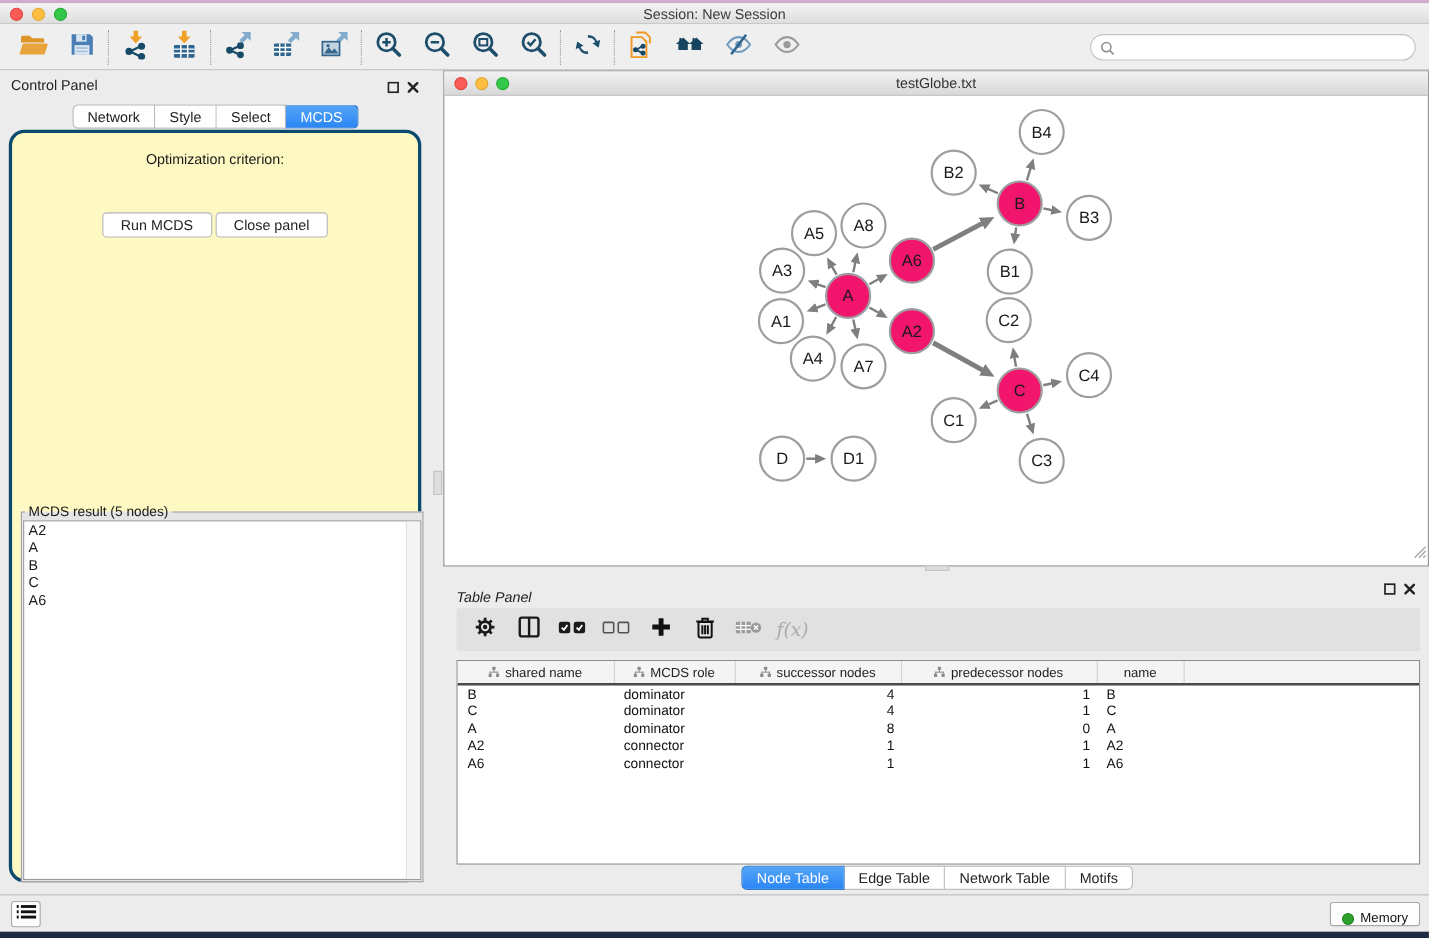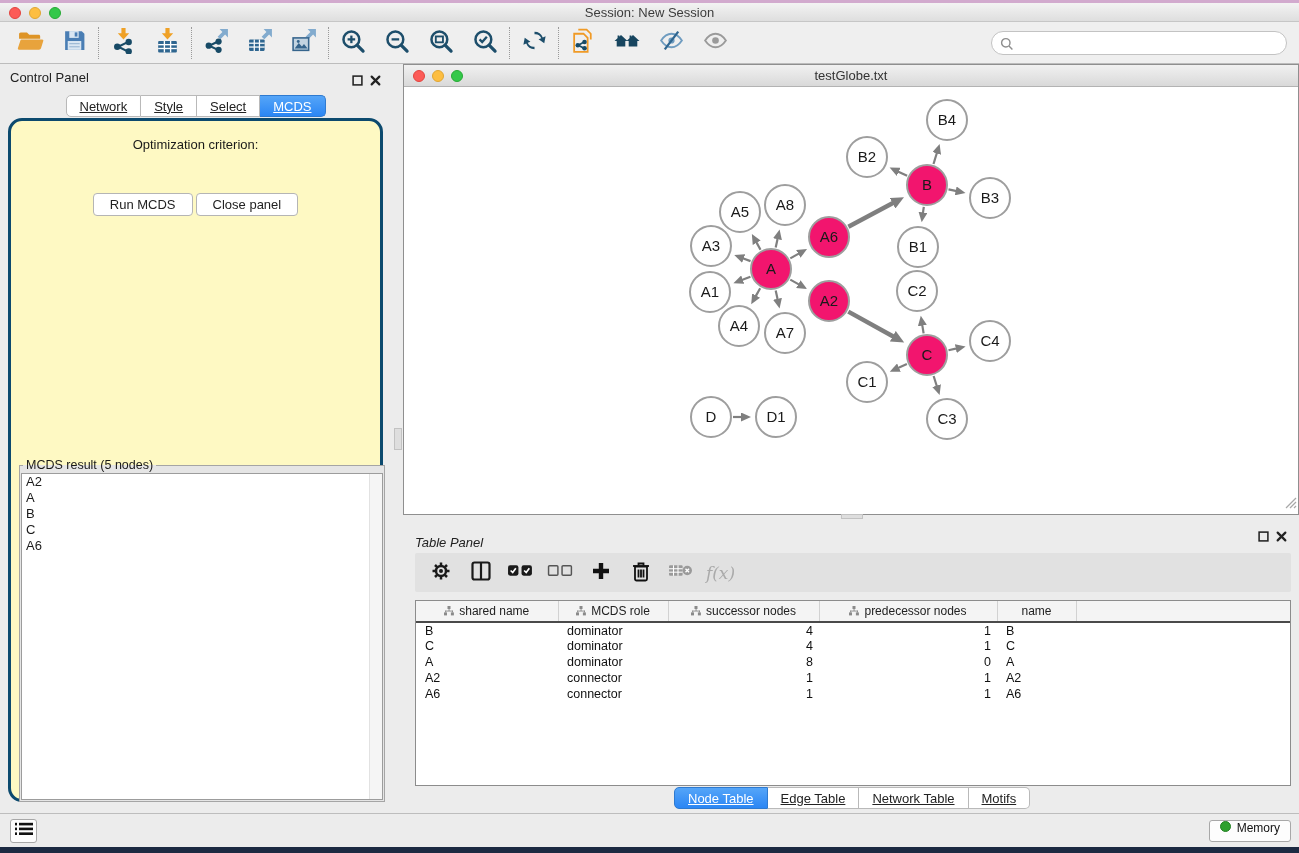--- a/index.html
+++ b/index.html
@@ -31,21 +31,21 @@
 
   
   .control-panel { position:absolute; top:64px; left:0; width:391px; height:749px; background:#ececec; }
   .panel-title { position:absolute; top:6px; left:10px; font-size:13px; color:#222; }
   .panel-float { position:absolute; top:8px; }
   .panel-close { position:absolute; top:8px; }
   .cp-float { right:28px; } .cp-close { right:10px; }
   .cp-tabs { position:absolute; top:31px; left:50%; transform:translateX(-50%); }
   .seg { display:inline-flex; }
   .seg .seg-btn { background:#fff; border:1px solid #b9b9b9; border-left:none; height:22px;
-    display:flex; align-items:center; padding:0 13px; font-size:13px; color:#222; cursor:default; white-space:nowrap;text-decoration:underline; }
+    display:flex; align-items:center; padding:0 13px; font-size:13px; color:#222; cursor:default; white-space:nowrap; }
   .seg .seg-btn:first-child { border-left:1px solid #b9b9b9; border-radius:5px 0 0 5px; }
   .seg .seg-btn:last-child { border-radius:0 5px 5px 0; }
   .seg .seg-btn.selected { background:linear-gradient(#55a5f8,#2b86f4); color:#fff; border-color:#2e7ad0; }
   .cp-body { position:absolute; left:8px; top:54px; width:375px; height:684px; background:#fef9c3;
     border:3px solid #0c4a6e; border-radius:14px; }
   .opt-label { position:absolute; top:16px; left:0; right:0; text-align:center; font-size:13px; }
   .dropdown { position:absolute; left:35px; top:39px; width:316px; height:24px; background:#fff;
     border:1px solid #b2b2b2; border-radius:5px; display:flex; align-items:center; padding-left:9px; font-size:13px; }
   .stepper { position:absolute; right:2px; top:2px; width:17px; height:18px; border-radius:4px;
     background:linear-gradient(#6cadf9,#2f88f6); display:flex; align-items:center; justify-content:center; }
@@ -89,21 +89,21 @@
   .data-table td { height:16px; font-size:12.5px; color:#111; white-space:nowrap; overflow:hidden; }
   .cell-left { padding-left:9px; text-align:left; }
   .cell-num { padding-right:6px; text-align:right; }
   .tp-tabs { position:absolute; left:271px; top:267px; }
 
   
   .statusbar { position:absolute; left:0; top:813px; width:1299px; height:34px; background:#ececec; border-top:1px solid #bdbdbd; }
   .list-btn { position:absolute; left:10px; top:5px; width:27px; height:24px; background:#fdfdfd;
     border:1px solid #a8a8a8; border-radius:3px; display:flex; align-items:center; justify-content:center; }
   .memory-btn { position:absolute; right:8px; top:6px; height:22px; background:#fdfdfd; border:1px solid #a8a8a8;
-    border-radius:3px; display:flex; align-items:flex-start; gap:6px; padding:0 10px; font-size:12px; color:#111; }
+    border-radius:3px; display:flex; align-items:flex-end; gap:6px; padding:0 10px; font-size:12px; color:#111; }
   .mem-dot { width:11px; height:11px; border-radius:50%; background:#2da02d; border:1px solid #238023; }
 </style>
 </head>
 <body>
 
 <div class="app">
 
   <div class="desktop-top"></div>
 
   <div class="titlebar">

